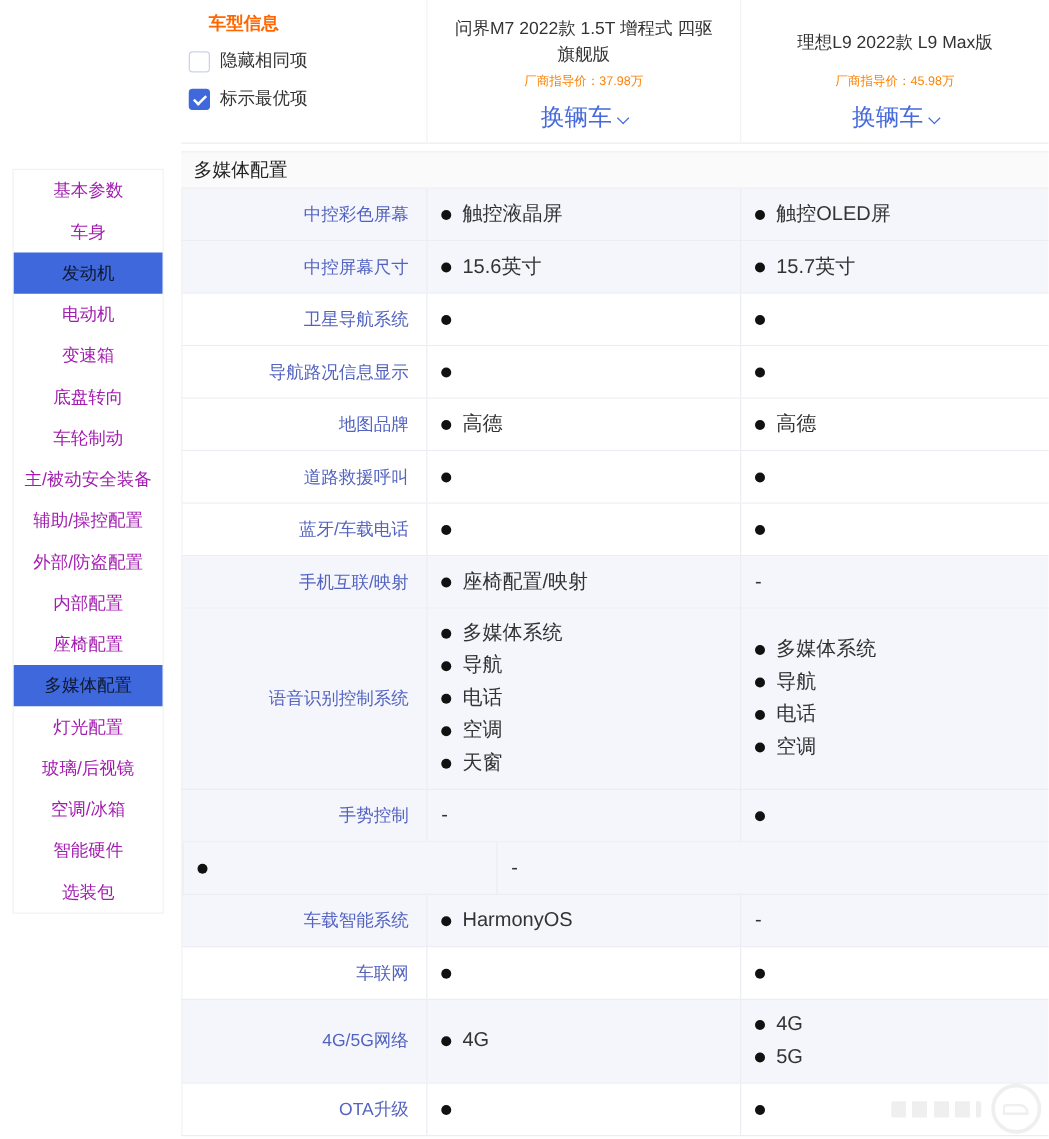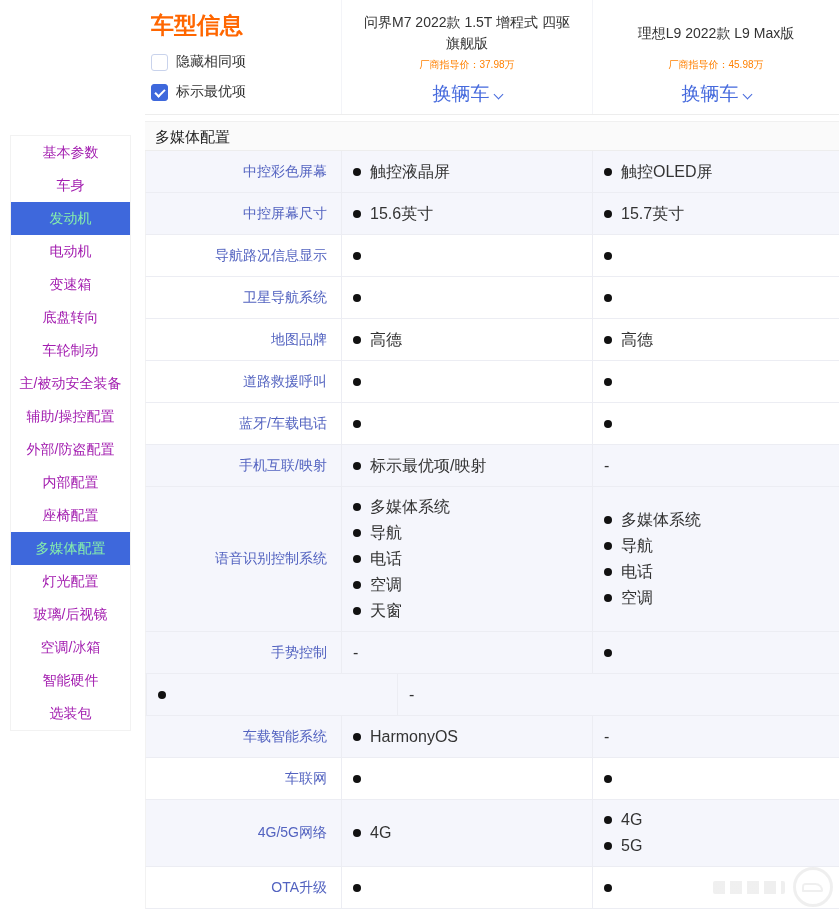--- a/index.html
+++ b/index.html
@@ -3,29 +3,29 @@
 <meta charset="utf-8">
 <style>
   *{box-sizing:border-box;}
   html,body{margin:0;padding:0;background:#fff;}
   body{font-family:"Liberation Sans","DejaVu Sans",sans-serif;color:#333;}
   .page{position:relative;width:839px;height:911px;background:#fff;overflow:hidden;}
 
   
   .sidebar{position:absolute;left:10px;top:135px;width:121px;border:1px solid #f2f2f2;background:#fff;}
   .side-item{height:33px;line-height:33px;text-align:center;font-size:14px;color:#a21caf;cursor:pointer;white-space:nowrap;}
-  .side-item.active{background:var(--active-blue,#3e68dc);color:#86efac;}
+  .side-item.active{background:var(--active-blue,#3e68dc);color:#0f172a;}
 
   
   .main{position:absolute;left:145px;top:0;width:694px;}
 
   
   .header{display:flex;width:100%;height:115px;border-bottom:1px solid #ededed;}
   .h-left{width:196px;padding:10px 0 0 6px;}
-  .h-title{font-size:23px;font-weight:bold;color:var(--accent-orange,#ff6600);}
+  .h-title{font-size:14px;font-weight:bold;color:var(--accent-orange,#ff6600);margin-left:16px;}
   .cb-row{display:flex;align-items:center;margin-top:12px;font-size:14px;color:#333;}
   .cb{width:17px;height:17px;border:1px solid #c9d3ec;border-radius:3px;background:#fff;margin-right:8px;position:relative;flex:none;cursor:pointer;}
   .cb.checked{background:var(--active-blue,#3e68dc);border-color:var(--active-blue,#3e68dc);}
   .cb.checked::after{content:"";position:absolute;left:5px;top:2px;width:4px;height:8px;border-right:2px solid #fff;border-bottom:2px solid #fff;transform:rotate(45deg);}
   .h-car{width:251px;border-left:1px solid #f3f4f8;text-align:center;padding-top:10px;}
   .h-car.c2{width:247px;}
   .car-name{height:46px;display:flex;align-items:center;justify-content:center;padding:0 14px;font-size:14px;line-height:21px;color:#333;}
   .car-price{margin-top:2px;font-size:10px;color:var(--price-orange,#ff8000);}
   .car-change{margin-top:9px;font-size:19px;color:var(--link-blue,#466add);cursor:pointer;}
   .chev{display:inline-block;width:7px;height:7px;border-right:1.6px solid currentColor;border-bottom:1.6px solid currentColor;transform:rotate(45deg);margin-left:5px;margin-bottom:2px;}
@@ -133,50 +133,50 @@
             </div>
           </div>
           <div class="t-cell c2">
             <div class="line">
               <span class="dot"></span>
               <span>15.7英寸</span>
             </div>
           </div>
         </div>
         <div class="t-row">
+          <div class="t-label">卫星导航系统</div>
+          <div class="t-cell">
+            <div class="line">
+              <span class="dot"></span>
+              <span></span>
+            </div>
+          </div>
+          <div class="t-cell c2">
+            <div class="line">
+              <span class="dot"></span>
+              <span></span>
+            </div>
+          </div>
+        </div>
+        <div class="t-row">
           <div class="t-label">导航路况信息显示</div>
           <div class="t-cell">
             <div class="line">
               <span class="dot"></span>
               <span></span>
             </div>
           </div>
           <div class="t-cell c2">
             <div class="line">
               <span class="dot"></span>
               <span></span>
             </div>
           </div>
         </div>
         <div class="t-row">
-          <div class="t-label">卫星导航系统</div>
-          <div class="t-cell">
-            <div class="line">
-              <span class="dot"></span>
-              <span></span>
-            </div>
-          </div>
-          <div class="t-cell c2">
-            <div class="line">
-              <span class="dot"></span>
-              <span></span>
-            </div>
-          </div>
-        </div>
-        <div class="t-row">
           <div class="t-label">地图品牌</div>
           <div class="t-cell">
             <div class="line">
               <span class="dot"></span>
               <span>高德</span>
             </div>
           </div>
           <div class="t-cell c2">
             <div class="line">
               <span class="dot"></span>
@@ -212,21 +212,21 @@
               <span class="dot"></span>
               <span></span>
             </div>
           </div>
         </div>
         <div class="t-row diff">
           <div class="t-label">手机互联/映射</div>
           <div class="t-cell">
             <div class="line">
               <span class="dot"></span>
-              <span>标示最优项/映射</span>
+              <span>座椅配置/映射</span>
             </div>
           </div>
           <div class="t-cell c2">
             <div class="line">
               <span>-</span>
             </div>
           </div>
         </div>
         <div class="t-row diff">
           <div class="t-label">语音识别控制系统</div>

